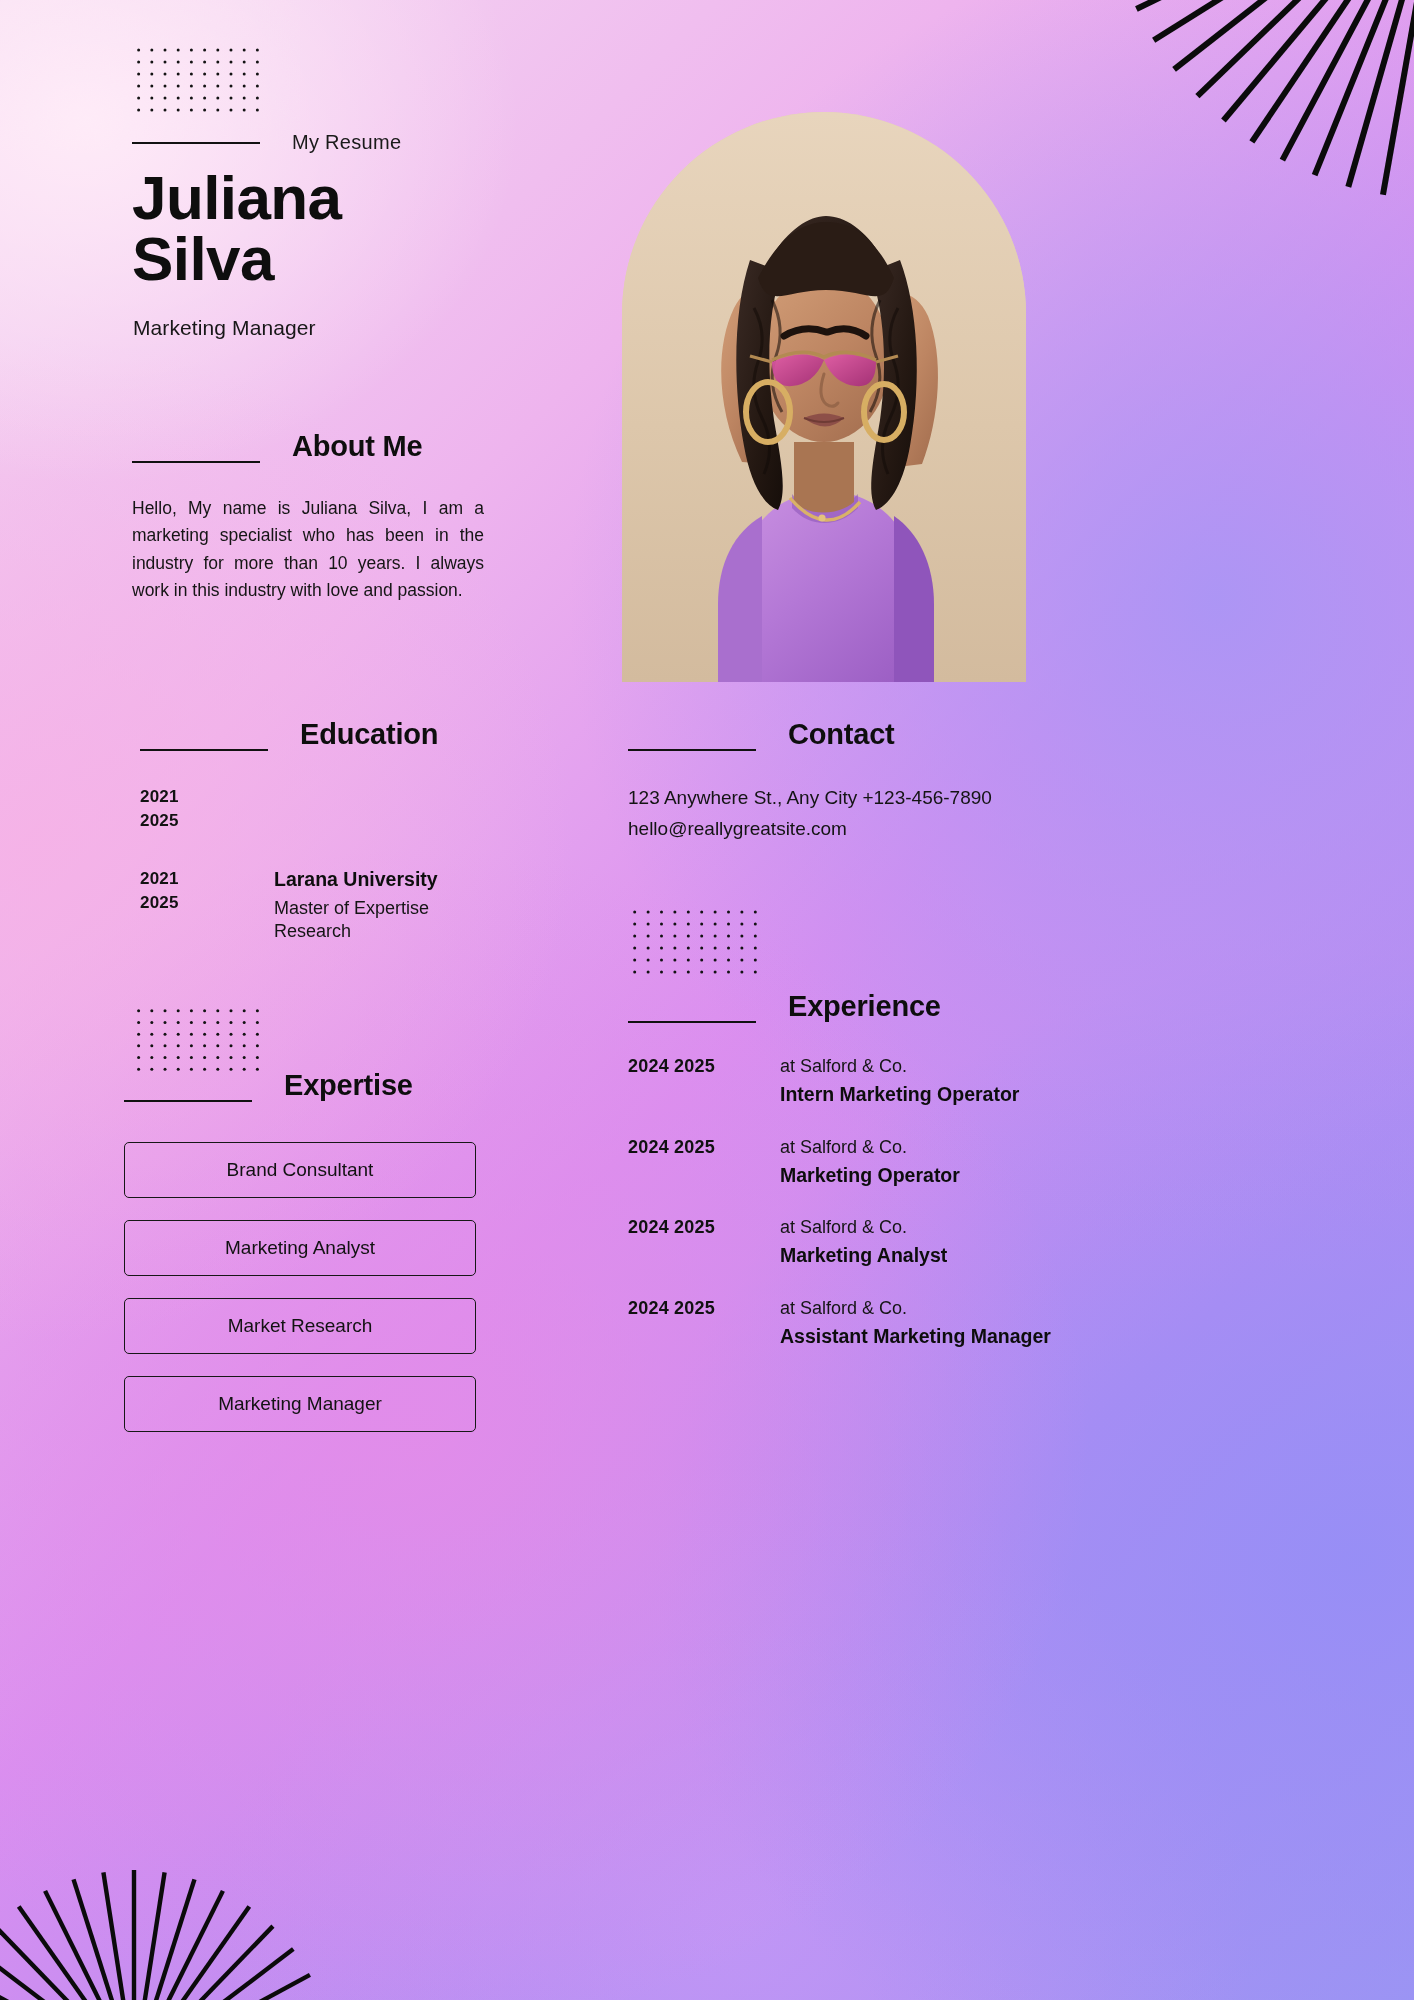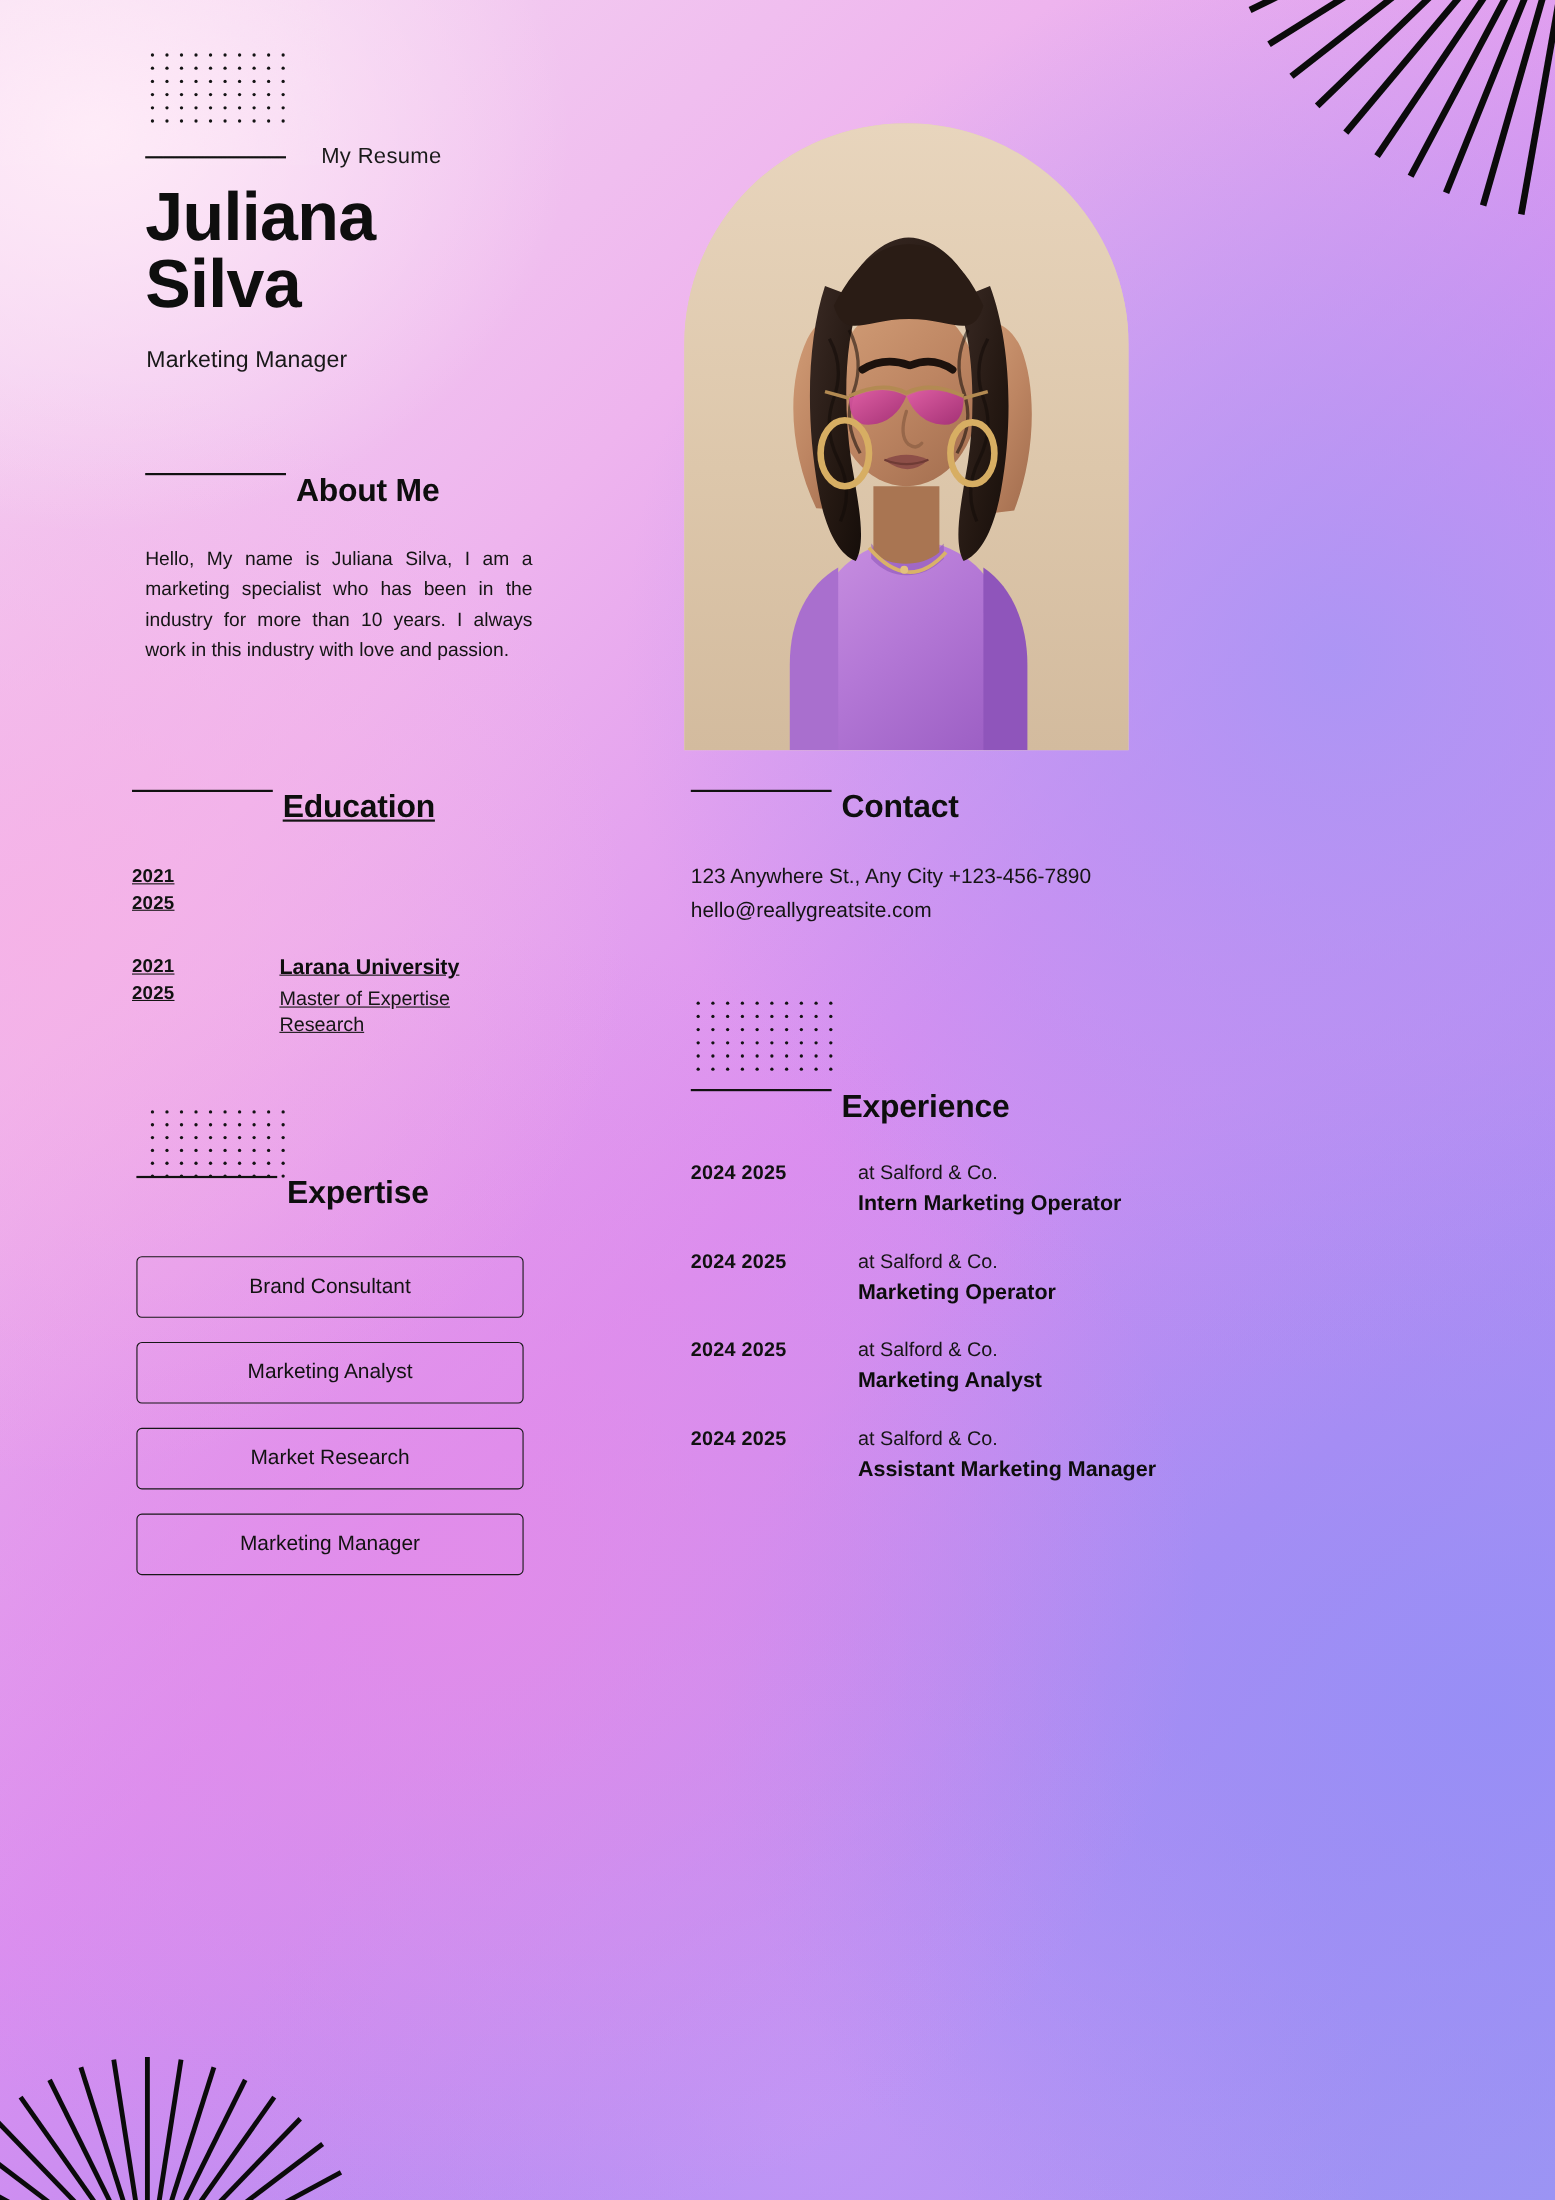--- a/index.html
+++ b/index.html
@@ -96,41 +96,41 @@
     left: 133px;
     top: 316px;
     font-size: 21px;
     color: #181818;
     letter-spacing: 0.1px;
   }
 
   
   .sec-head {
     display: flex;
-    align-items: flex-start;
-    gap: 9px;
+    align-items: flex-end;
+    gap: 32px;
   }
   .sec-title {
     font-size: 29px;
     font-weight: 700;
     letter-spacing: -0.2px;
     color: #0e0e0e;
     white-space: nowrap;
   }
 
   .about-block { position: absolute; left: 132px; top: 430px; width: 352px; }
   .about-text {
     margin-top: 32px;
     font-size: 17.5px;
     line-height: 1.57;
     text-align: justify;
     color: #151515;
   }
 
-  .edu-block { position: absolute; left: 120px; top: 718px; width: 362px; text-decoration: underline; }
+  .edu-block { position: absolute; left: 140px; top: 718px; width: 362px; }
   .edu-list { margin-top: 34px; }
   .edu-item {
     display: flex;
     gap: 0;
     margin-bottom: 34px;
   }
   .edu-years {
     flex: 0 0 134px;
     font-size: 17px;
     font-weight: 700;

